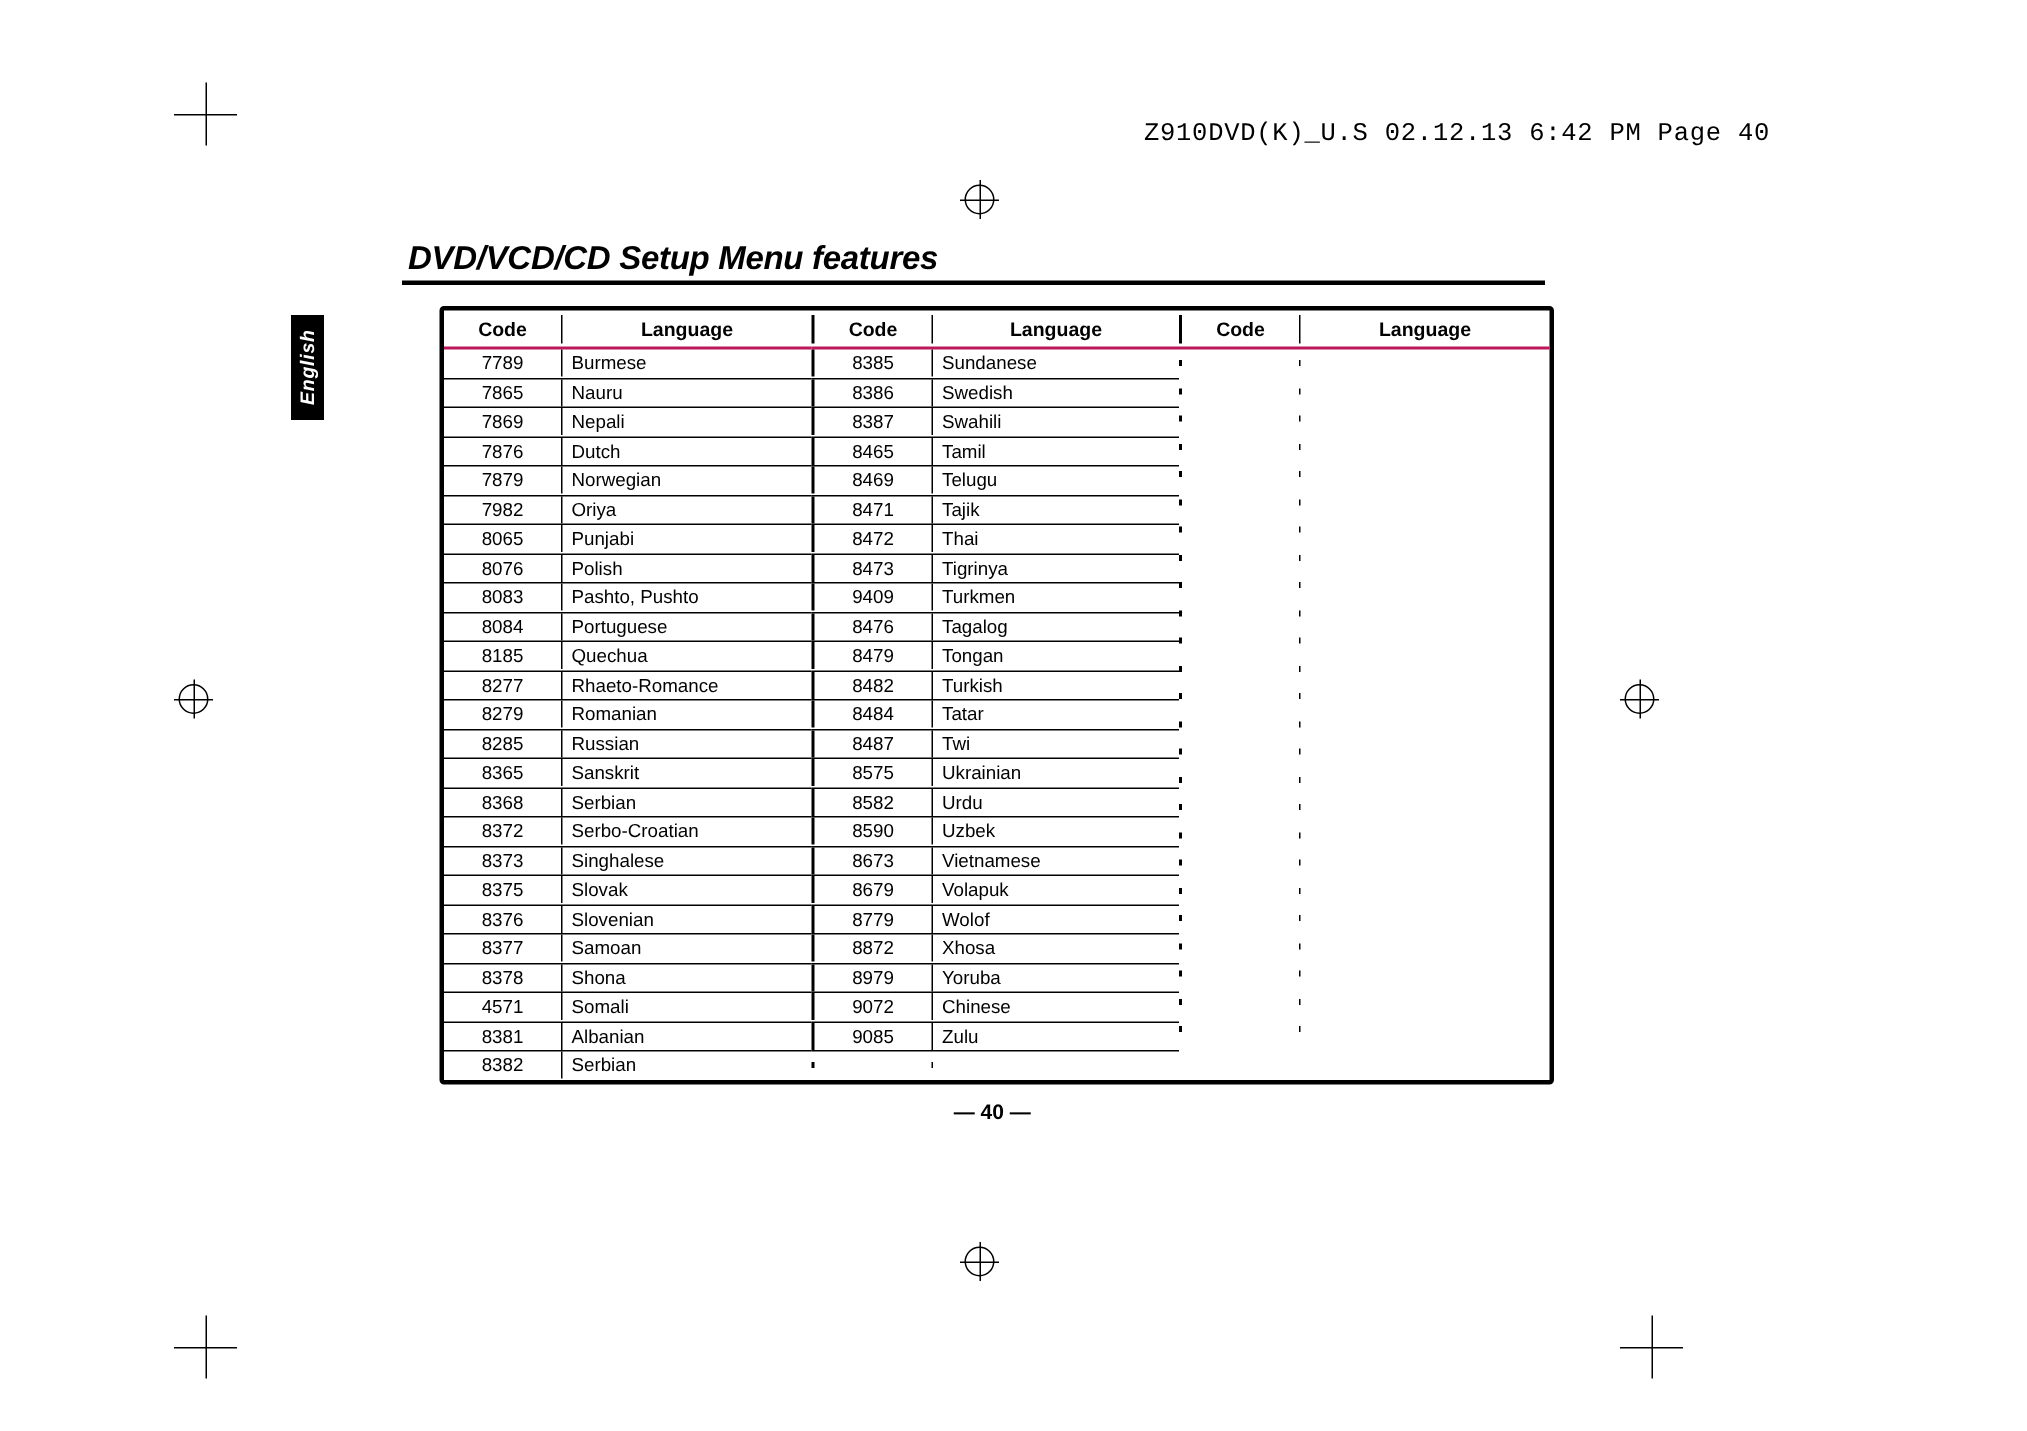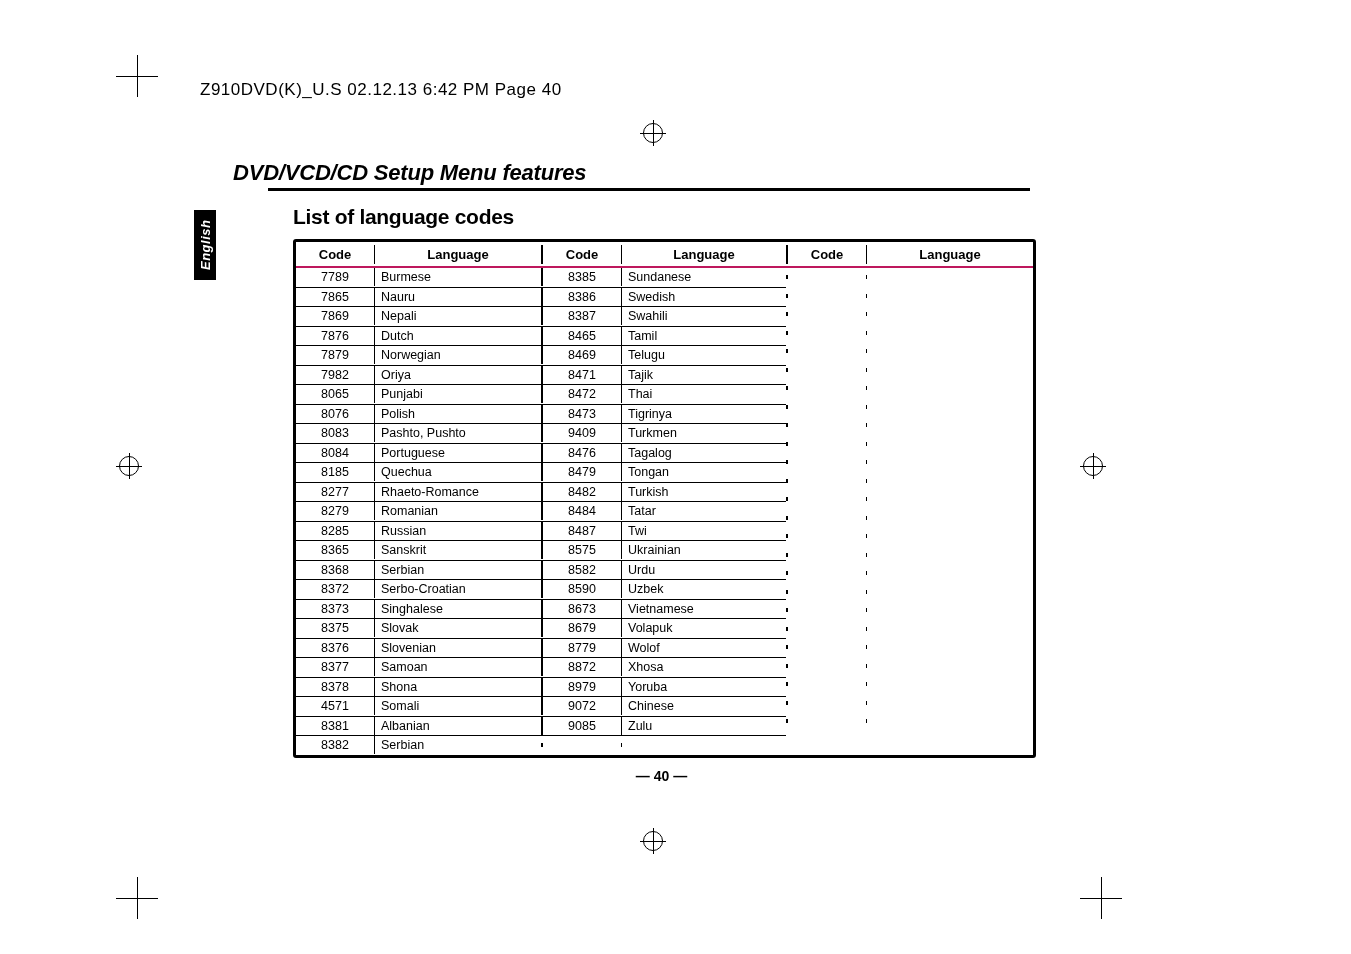--- a/index.html
+++ b/index.html
@@ -51,24 +51,25 @@
   }
 
   .page {
     position: absolute;
     left: 200px;
     top: 80px;
     width: 980px;
   }
 
   .header-line {
-    font-family: Liberation Sans, sans-serif;
+    font-family: Liberation Mono, monospace;
     font-size: 17px;
     letter-spacing: 0.5px;
     margin-bottom: 60px;
+    text-align: right;
   }
 
   .sidelabel {
     position: absolute;
     left: -6px;
     top: 130px;
     width: 22px;
     height: 70px;
     background: #000;
     color: #fff;
@@ -81,21 +82,21 @@
     display: flex;
     align-items: center;
     justify-content: center;
     letter-spacing: 0.5px;
   }
 
   .title1 {
     font-style: italic;
     font-weight: bold;
     font-size: 22px;
-    margin: 0 0 2px 33px;
+    margin: 0 0 2px 72px;
     letter-spacing: -0.2px;
   }
   .sub1 {
     font-style: italic;
     font-weight: bold;
     font-size: 13px;
     text-decoration: underline;
     margin: 0 0 2px 68px;
   }
   .thickline {
@@ -217,21 +218,20 @@
 
   <div class="header-line">Z910DVD(K)_U.S  02.12.13  6:42 PM  Page 40</div>
 
   <div class="sidelabel">English</div>
 
   <div class="title1">DVD/VCD/CD Setup Menu features</div>
 
 
   <div class="thickline"></div>
 
-  <div class="title2">List of language codes</div>
 
   <div class="table-wrap">
     <div class="flexrow">
       <div class="colblock col-a">
         <div class="hdr">
           <div class="hc1">Code</div>
           <div class="hc2">Language</div>
         </div>
         <div class="rows" id="rows-0">
             <div class="row">

